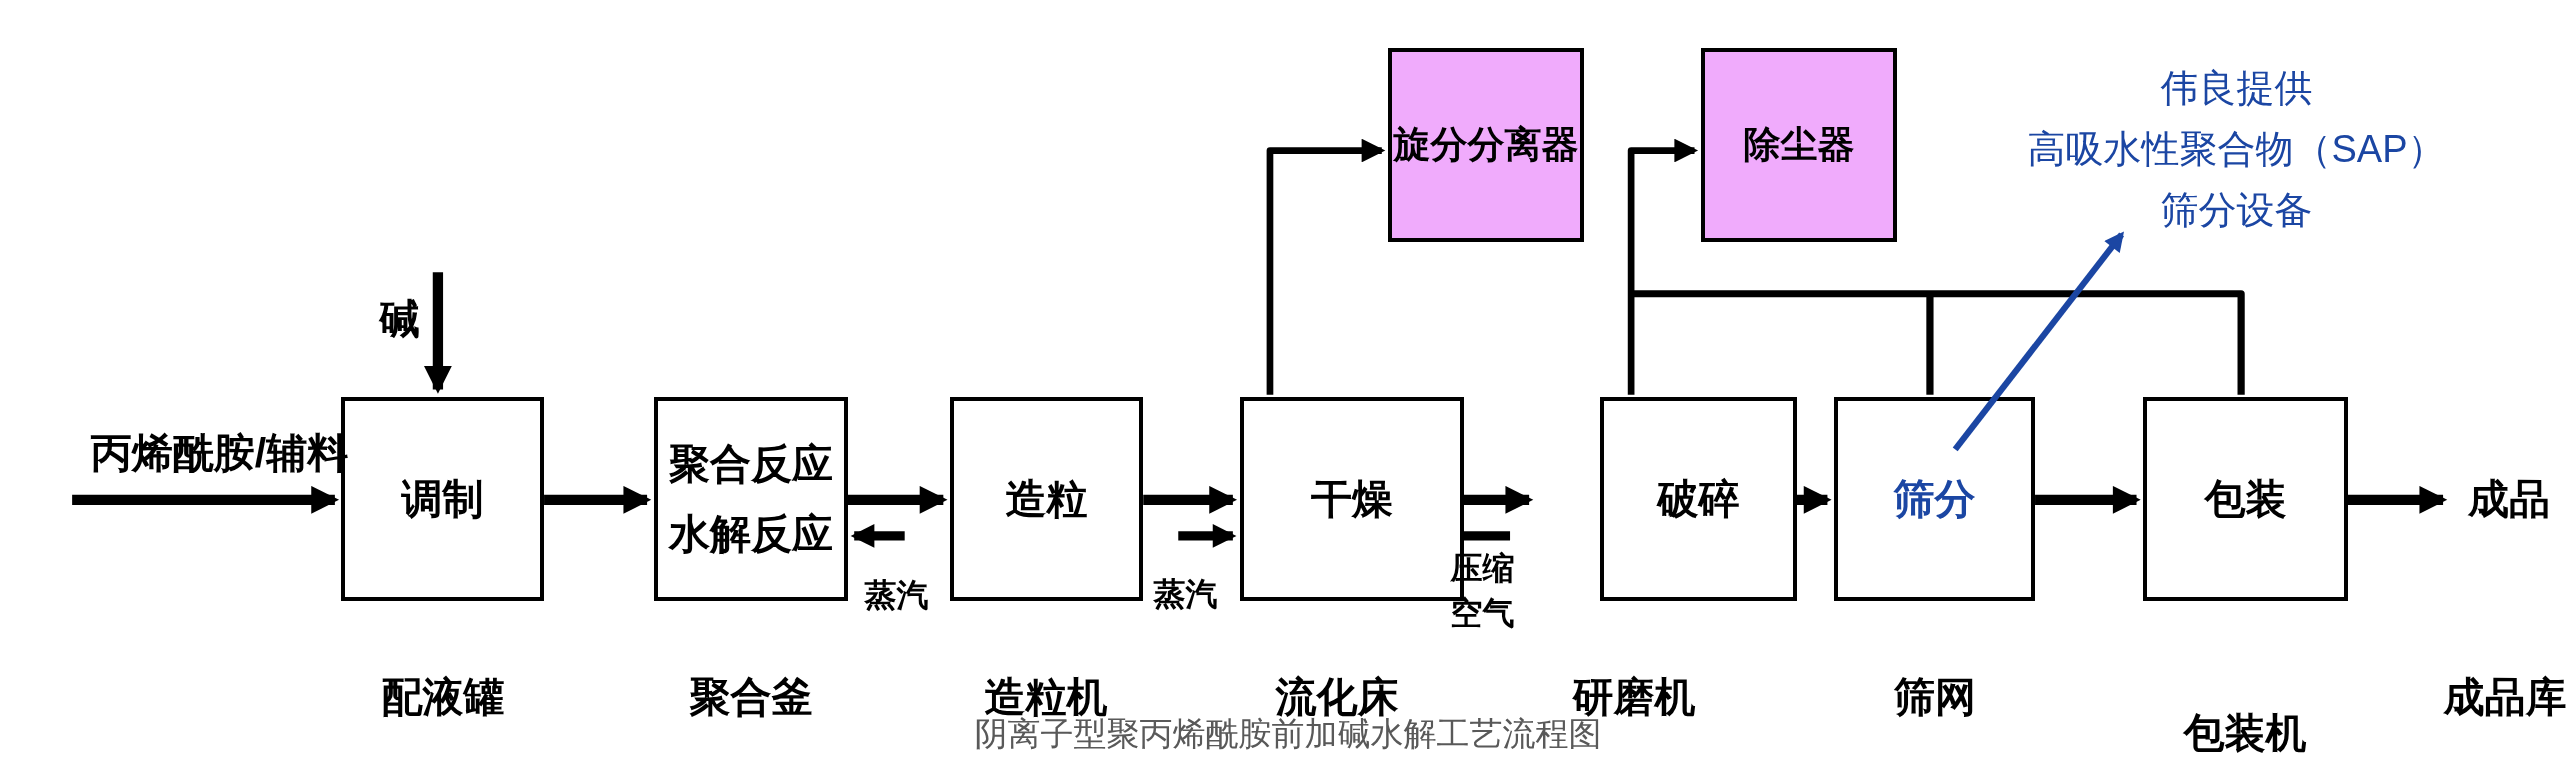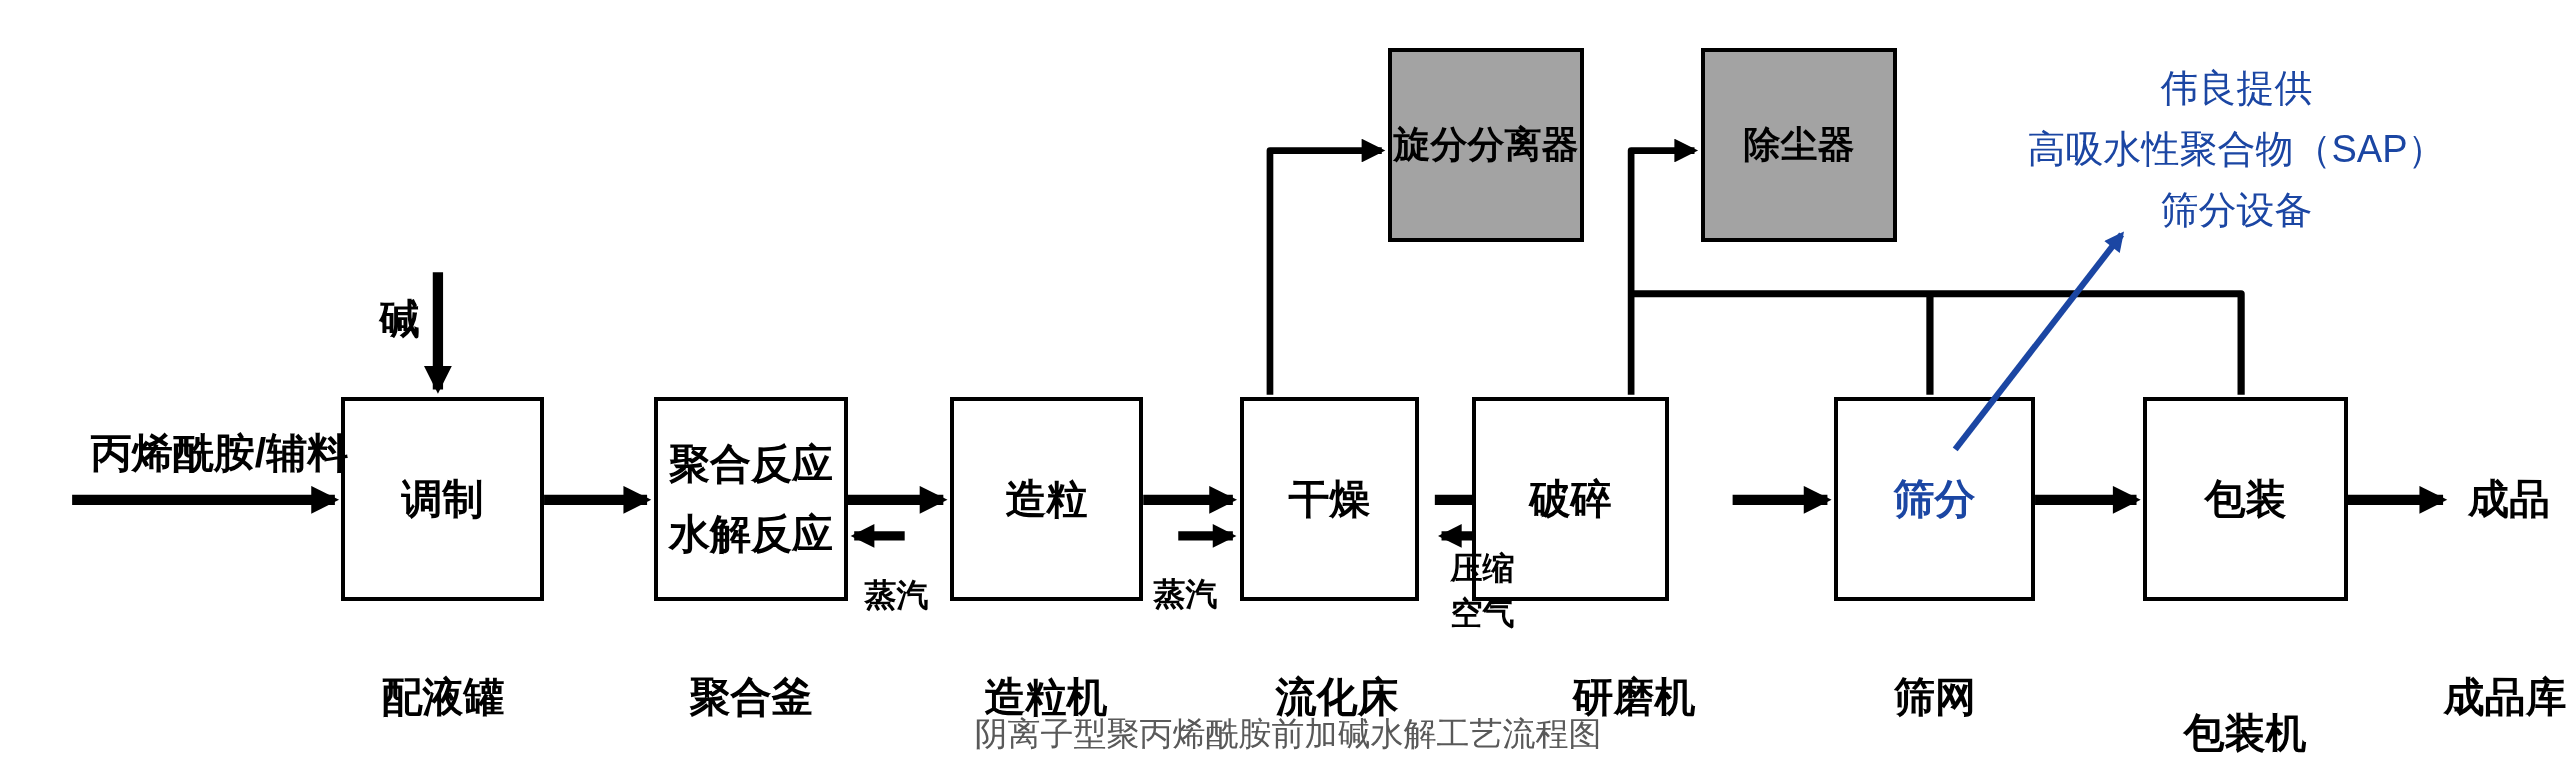--- a/index.html
+++ b/index.html
@@ -30,21 +30,21 @@
     font-size:41px;font-weight:600;line-height:70px;
     white-space:pre-line;
   }
   .pbox .txt.blue{color:var(--accent-blue);}
   
   .tbox{
     position:absolute;
     top:48px;height:194px;
     border:4.6px solid var(--line);
     box-sizing:border-box;
-    background:#a3a3a3;
+    background:#f0abfc;
     display:flex;align-items:center;justify-content:center;
     text-align:center;
   }
   .tbox .txt{font-size:37px;font-weight:600;}
   
   .eqlabel{
     position:absolute;top:673px;width:206px;
     text-align:center;font-size:41px;font-weight:600;line-height:49px;
   }
   
@@ -120,24 +120,24 @@
   <div class="pbox" style="left:654px;width:194px;">
     <span class="txt ml">聚合反应
 水解反应</span>
   </div>
   <div class="pbox" style="left:341px;width:203px;">
     <span class="txt">调制</span>
   </div>
   <div class="pbox" style="left:950px;width:193px;">
     <span class="txt">造粒</span>
   </div>
-  <div class="pbox" style="left:1240px;width:179px;">
+  <div class="pbox" style="left:1240px;width:224px;">
     <span class="txt">干燥</span>
   </div>
-  <div class="pbox" style="left:1472px;width:197px;">
+  <div class="pbox" style="left:1600px;width:197px;">
     <span class="txt">破碎</span>
   </div>
   <div class="pbox" style="left:1834px;width:201px;">
     <span class="txt blue">筛分</span>
   </div>
   <div class="pbox" style="left:2143px;width:205px;">
     <span class="txt">包装</span>
   </div>
 
   <div class="eqlabel" style="left:340px;">配液罐</div>

